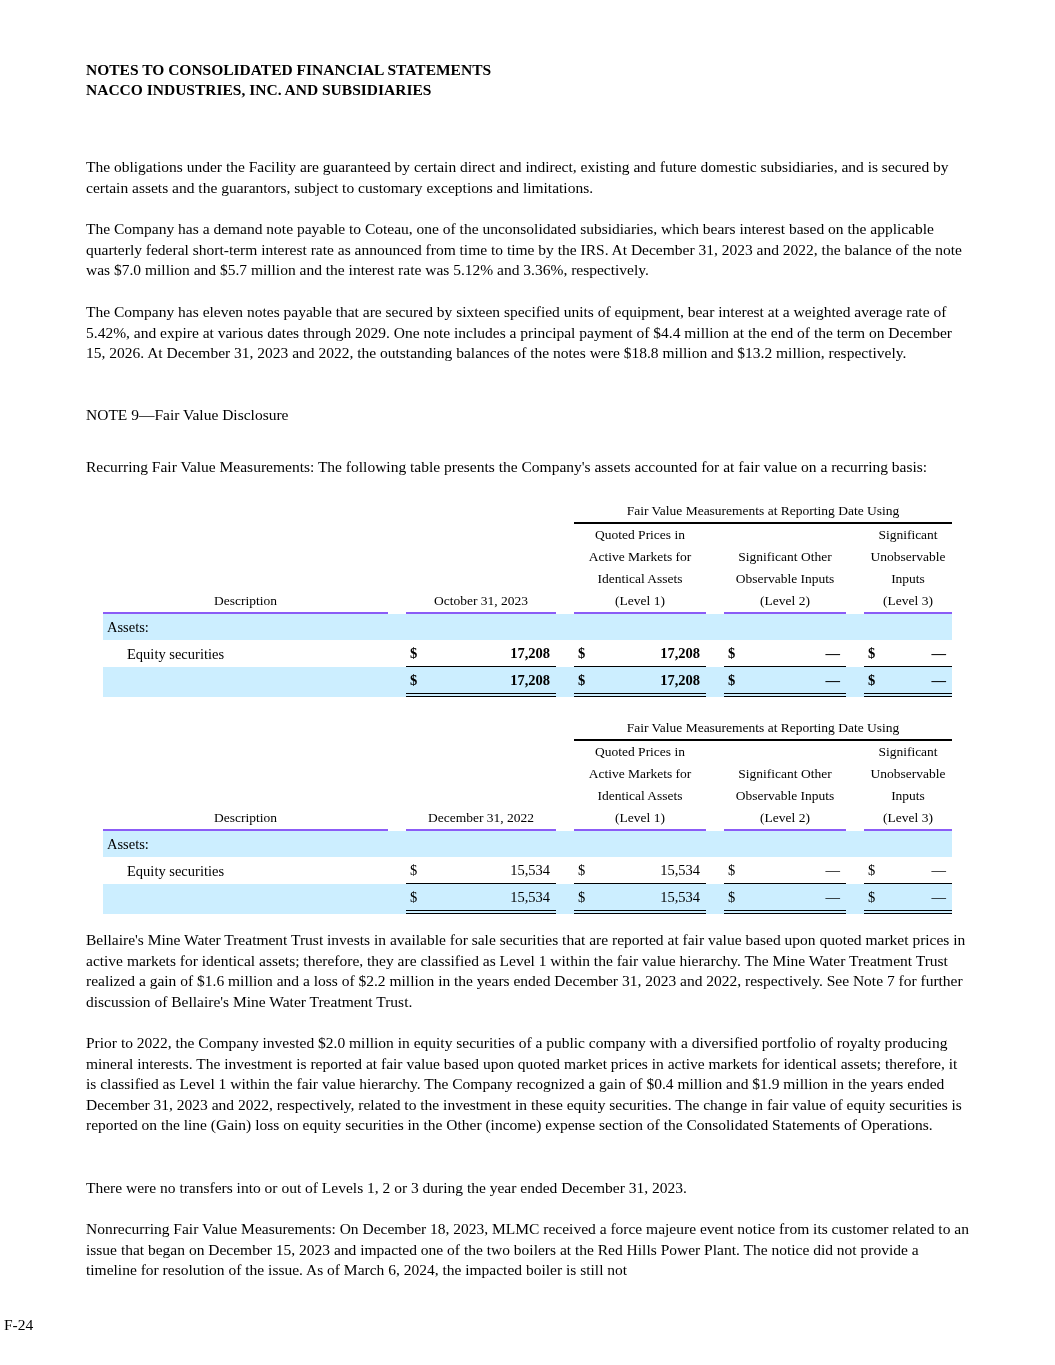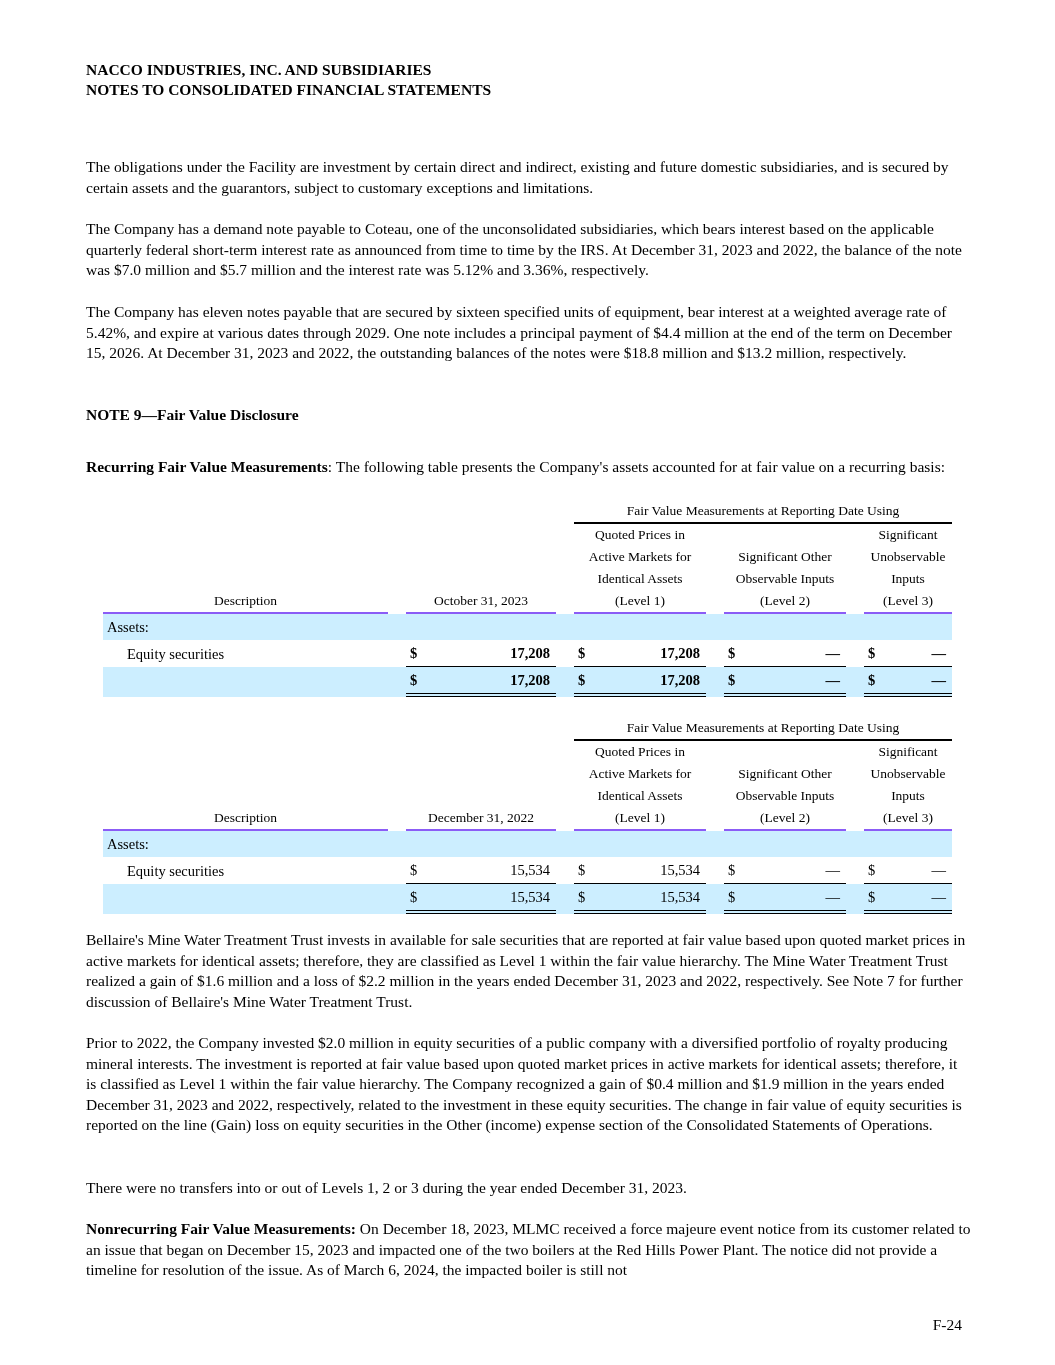--- a/index.html
+++ b/index.html
@@ -5,46 +5,46 @@
   html, body { margin: 0; padding: 0; background: #ffffff; }
   body {
     width: 1055px; height: 1365px; position: relative; overflow: hidden;
     font-family: "Liberation Serif", serif; color: #000; font-size: 15.5px;
   }
   .page { position: absolute; left: 86px; top: 60px; width: 885px; }
   .hdr { font-weight: bold; font-size: 15.5px; line-height: 20px; }
   .hdr-sub { font-style: italic; font-size: 15.5px; line-height: 21px; }
   p { margin: 0; line-height: 20.6px; }
   .para { position: absolute; left: 86px; width: 885px; }
-  .b { font-weight: bold; }
+  .b { font-weight: normal; }
 
   table.fv { position: absolute; left: 103px; width: 849px; border-collapse: separate; border-spacing: 0; font-size: 14.5px; }
   table.fv td { padding: 0; height: 22px; line-height: 22px; vertical-align: bottom; }
   .top-span { text-align: center; font-size: 13.5px; border-bottom: 2px solid #000; }
   .hcell { text-align: center; font-size: 13.5px; line-height: 22px; }
   .hline { border-bottom: 2px solid #8b5cf6; }
   .blue td.bl { background: #cceeff; }
   .row { height: 26px !important; line-height: 26px !important; }
   .ind { padding-left: 24px !important; }
   .cur { text-align: left; padding-left: 4px !important; }
   .ul { border-bottom: 1.5px solid #000; }
   .dbl { border-bottom: 4px double #000; }
   .bold td { font-weight: bold; }
-  .footer { position: absolute; top: 1316px; left: 13px; width: 949px; text-align: right; font-size: 15.5px; }
+  .footer { position: absolute; top: 1316px; left: 4px; width: 949px; text-align: left; font-size: 15.5px; }
 </style>
 </head>
 <body>
 
 <div class="page">
+  <div class="hdr">NOTES TO CONSOLIDATED FINANCIAL STATEMENTS</div>
   <div class="hdr">NACCO INDUSTRIES, INC. AND SUBSIDIARIES</div>
-  <div class="hdr">NOTES TO CONSOLIDATED FINANCIAL STATEMENTS</div>
 </div>
 
 <div class="para" style="top:157px;">
-    <p>The obligations under the Facility are investment by certain direct and indirect, existing and future domestic subsidiaries, and is secured by certain assets and the guarantors, subject to customary exceptions and limitations.</p>
+    <p>The obligations under the Facility are guaranteed by certain direct and indirect, existing and future domestic subsidiaries, and is secured by certain assets and the guarantors, subject to customary exceptions and limitations.</p>
   </div>
 <div class="para" style="top:219px;">
     <p>The Company has a demand note payable to Coteau, one of the unconsolidated subsidiaries, which bears interest based on the applicable quarterly federal short-term interest rate as announced from time to time by the IRS. At December 31, 2023 and 2022, the balance of the note was $7.0 million and $5.7 million and the interest rate was 5.12% and 3.36%, respectively.</p>
   </div>
 <div class="para" style="top:302px;">
     <p>The Company has eleven notes payable that are secured by sixteen specified units of equipment, bear interest at a weighted average rate of 5.42%, and expire at various dates through 2029. One note includes a principal payment of $4.4 million at the end of the term on December 15, 2026. At December 31, 2023 and 2022, the outstanding balances of the notes were $18.8 million and $13.2 million, respectively.</p>
   </div>
 <div class="para" style="top:405px;">
     <p class="b">NOTE 9—Fair Value Disclosure</p>
   </div>

